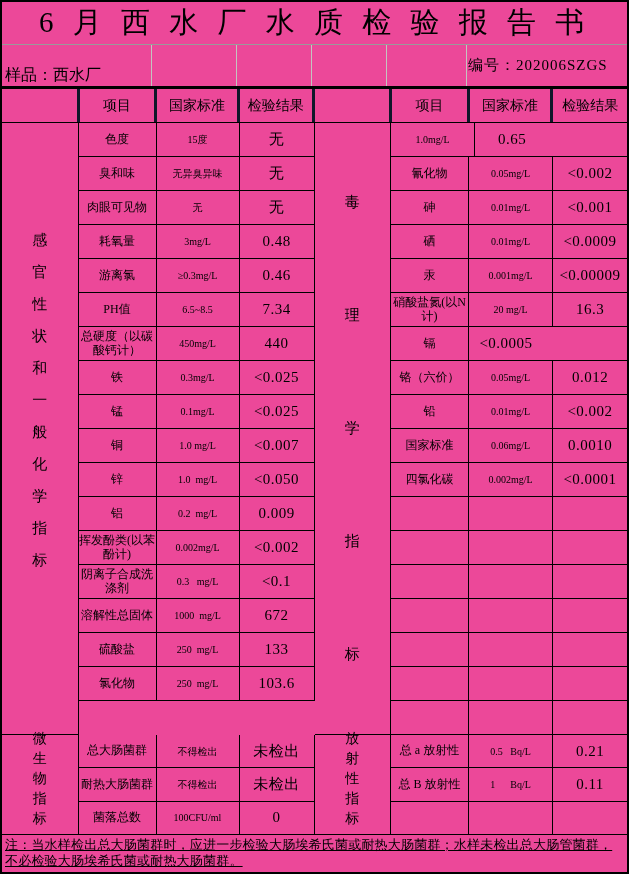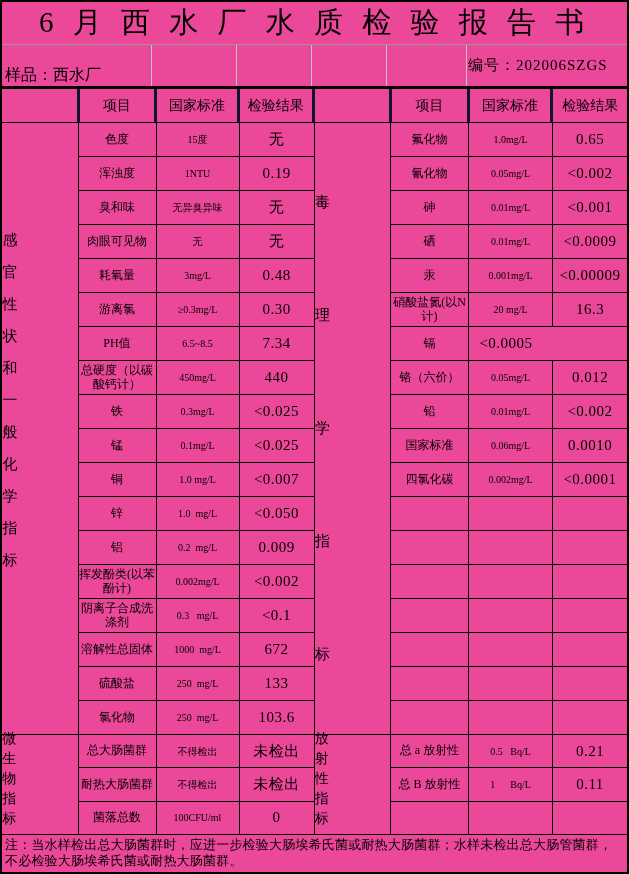--- a/index.html
+++ b/index.html
@@ -21,39 +21,39 @@
   
   .table-area{height:746px;display:flex;flex-direction:column;}
   .header-row{display:flex;height:34px;box-sizing:border-box;border-bottom:1px solid #000;}
   .hcell{box-sizing:border-box;border-right:3px solid #0f172a;display:flex;
     align-items:center;justify-content:center;font-size:14px;}
   .w0{width:78px}.w1{width:78px}.w2{width:83px}.w3{width:75px}
   .w4{width:78px}.w5{width:78px}.w6{width:84px}.w7{width:74px;border-right:none}
   .main-band{display:flex;height:612px;}
   .bottom-band{display:flex;height:100px;}
   .cat{box-sizing:border-box;border-right:1px solid #000;border-bottom:1px solid #000;
-    display:flex;align-items:center;justify-content:flex-start;}
+    display:flex;align-items:center;justify-content:center;}
   .cat-inner{width:1.05em;word-break:break-all;text-align:center;font-size:15px;}
   .cat--left .cat-inner{line-height:32px;margin-bottom:58px;}
   .cat--mid  .cat-inner{line-height:113px;}
   .cat--bl .cat-inner,.cat--br .cat-inner{line-height:20px;font-size:14px;margin-bottom:12px;}
   .rows{display:flex;flex-direction:column;width:236px;}
   .row{display:flex;box-sizing:border-box;height:34px;border-bottom:1px solid #000;}
   .row--b{height:auto;flex:1 1 0;justify-content:center;}
   .cell{box-sizing:border-box;border-right:1px solid #000;display:flex;
     align-items:center;justify-content:center;text-align:center;
     white-space:pre-wrap;line-height:1.12;overflow:hidden;}
   .cell.item{font-size:12px;}
   .cell.std{font-size:10px;}
   .cell.res{font-size:15px;letter-spacing:0.5px;}
   .lw1{width:78px}.lw2{width:83px}.lw3{width:75px}
   .rw1{width:78px}.rw2{width:84px}.rw3{width:74px;border-right:none}
   
   .note{height:37px;box-sizing:border-box;padding:2px 3px 0 3px;
-    font-size:13px;line-height:15.5px;letter-spacing:0.2px;}
+    font-size:13px;line-height:15.5px;letter-spacing:0.2px;text-decoration:underline;}
 </style>
 </head>
 <body>
 
 <div class="sheet">
 
   <div class="title-row">6 月 西 水 厂 水 质 检 验 报 告 书</div>
 
   <div class="meta-row">
     <div class="vline" style="left:149px"></div>
@@ -84,25 +84,20 @@
       </div>
 
       <div class="rows">
 
           <div class="row">
             <div class="cell item lw1">色度</div>
             <div class="cell std lw2">15度</div>
             <div class="cell res lw3">无</div>
           </div>
 
-          <div class="row">
-            <div class="cell item lw1">浑浊度</div>
-            <div class="cell std lw2">1NTU</div>
-            <div class="cell res lw3">0.19</div>
-          </div>
 
           <div class="row">
             <div class="cell item lw1">臭和味</div>
             <div class="cell std lw2">无异臭异味</div>
             <div class="cell res lw3">无</div>
           </div>
 
           <div class="row">
             <div class="cell item lw1">肉眼可见物</div>
             <div class="cell std lw2">无</div>
@@ -111,21 +106,21 @@
 
           <div class="row">
             <div class="cell item lw1">耗氧量</div>
             <div class="cell std lw2">3mg/L</div>
             <div class="cell res lw3">0.48</div>
           </div>
 
           <div class="row">
             <div class="cell item lw1">游离氯</div>
             <div class="cell std lw2">≥0.3mg/L</div>
-            <div class="cell res lw3">0.30</div>
+            <div class="cell res lw3">0.46</div>
           </div>
 
           <div class="row">
             <div class="cell item lw1">PH值</div>
             <div class="cell std lw2">6.5~8.5</div>
             <div class="cell res lw3">7.34</div>
           </div>
 
           <div class="row">
             <div class="cell item lw1">总硬度（以碳酸钙计）</div>
@@ -195,21 +190,20 @@
 
       </div>
 
       <div class="cat cat--mid w4">
         <div class="cat-inner">毒理学指标</div>
       </div>
 
       <div class="rows">
 
           <div class="row">
-            <div class="cell item rw1">氟化物</div>
             <div class="cell std rw2">1.0mg/L</div>
             <div class="cell res rw3">0.65</div>
           </div>
 
           <div class="row">
             <div class="cell item rw1">氰化物</div>
             <div class="cell std rw2">0.05mg/L</div>
             <div class="cell res rw3">&lt;0.002</div>
           </div>
 

